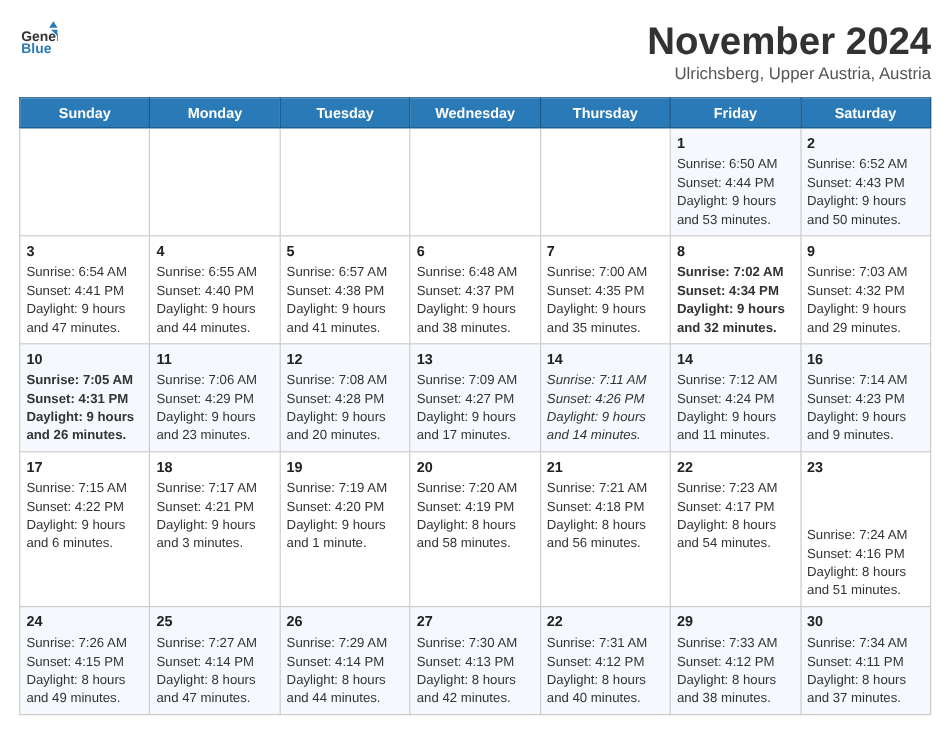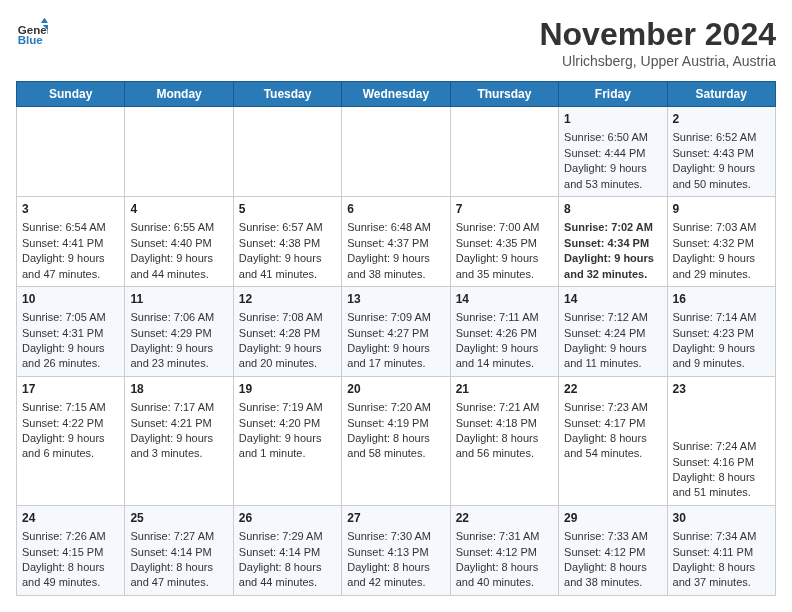--- a/index.html
+++ b/index.html
@@ -177,21 +177,21 @@
           <span class="day-num">9</span>
           <div class="day-info" style="white-space: pre-line;">Sunrise: 7:03 AM
 Sunset: 4:32 PM
 Daylight: 9 hours
 and 29 minutes.</div>
         </td>
       </tr>
       <tr>
         <td>
           <span class="day-num">10</span>
-          <div class="day-info" style="white-space: pre-line;">Sunrise: 7:05 AM
+          <div class="day-info" style="white-space: pre-line; font-weight: bold;">Sunrise: 7:05 AM
 Sunset: 4:31 PM
 Daylight: 9 hours
 and 26 minutes.</div>
         </td>
         <td>
           <span class="day-num">11</span>
           <div class="day-info" style="white-space: pre-line;">Sunrise: 7:06 AM
 Sunset: 4:29 PM
 Daylight: 9 hours
 and 23 minutes.</div>
@@ -205,21 +205,21 @@
         </td>
         <td>
           <span class="day-num">13</span>
           <div class="day-info" style="white-space: pre-line;">Sunrise: 7:09 AM
 Sunset: 4:27 PM
 Daylight: 9 hours
 and 17 minutes.</div>
         </td>
         <td>
           <span class="day-num">14</span>
-          <div class="day-info" style="white-space: pre-line;">Sunrise: 7:11 AM
+          <div class="day-info" style="white-space: pre-line; font-style: italic;">Sunrise: 7:11 AM
 Sunset: 4:26 PM
 Daylight: 9 hours
 and 14 minutes.</div>
         </td>
         <td>
           <span class="day-num">14</span>
           <div class="day-info" style="white-space: pre-line;">Sunrise: 7:12 AM
 Sunset: 4:24 PM
 Daylight: 9 hours
 and 11 minutes.</div>

